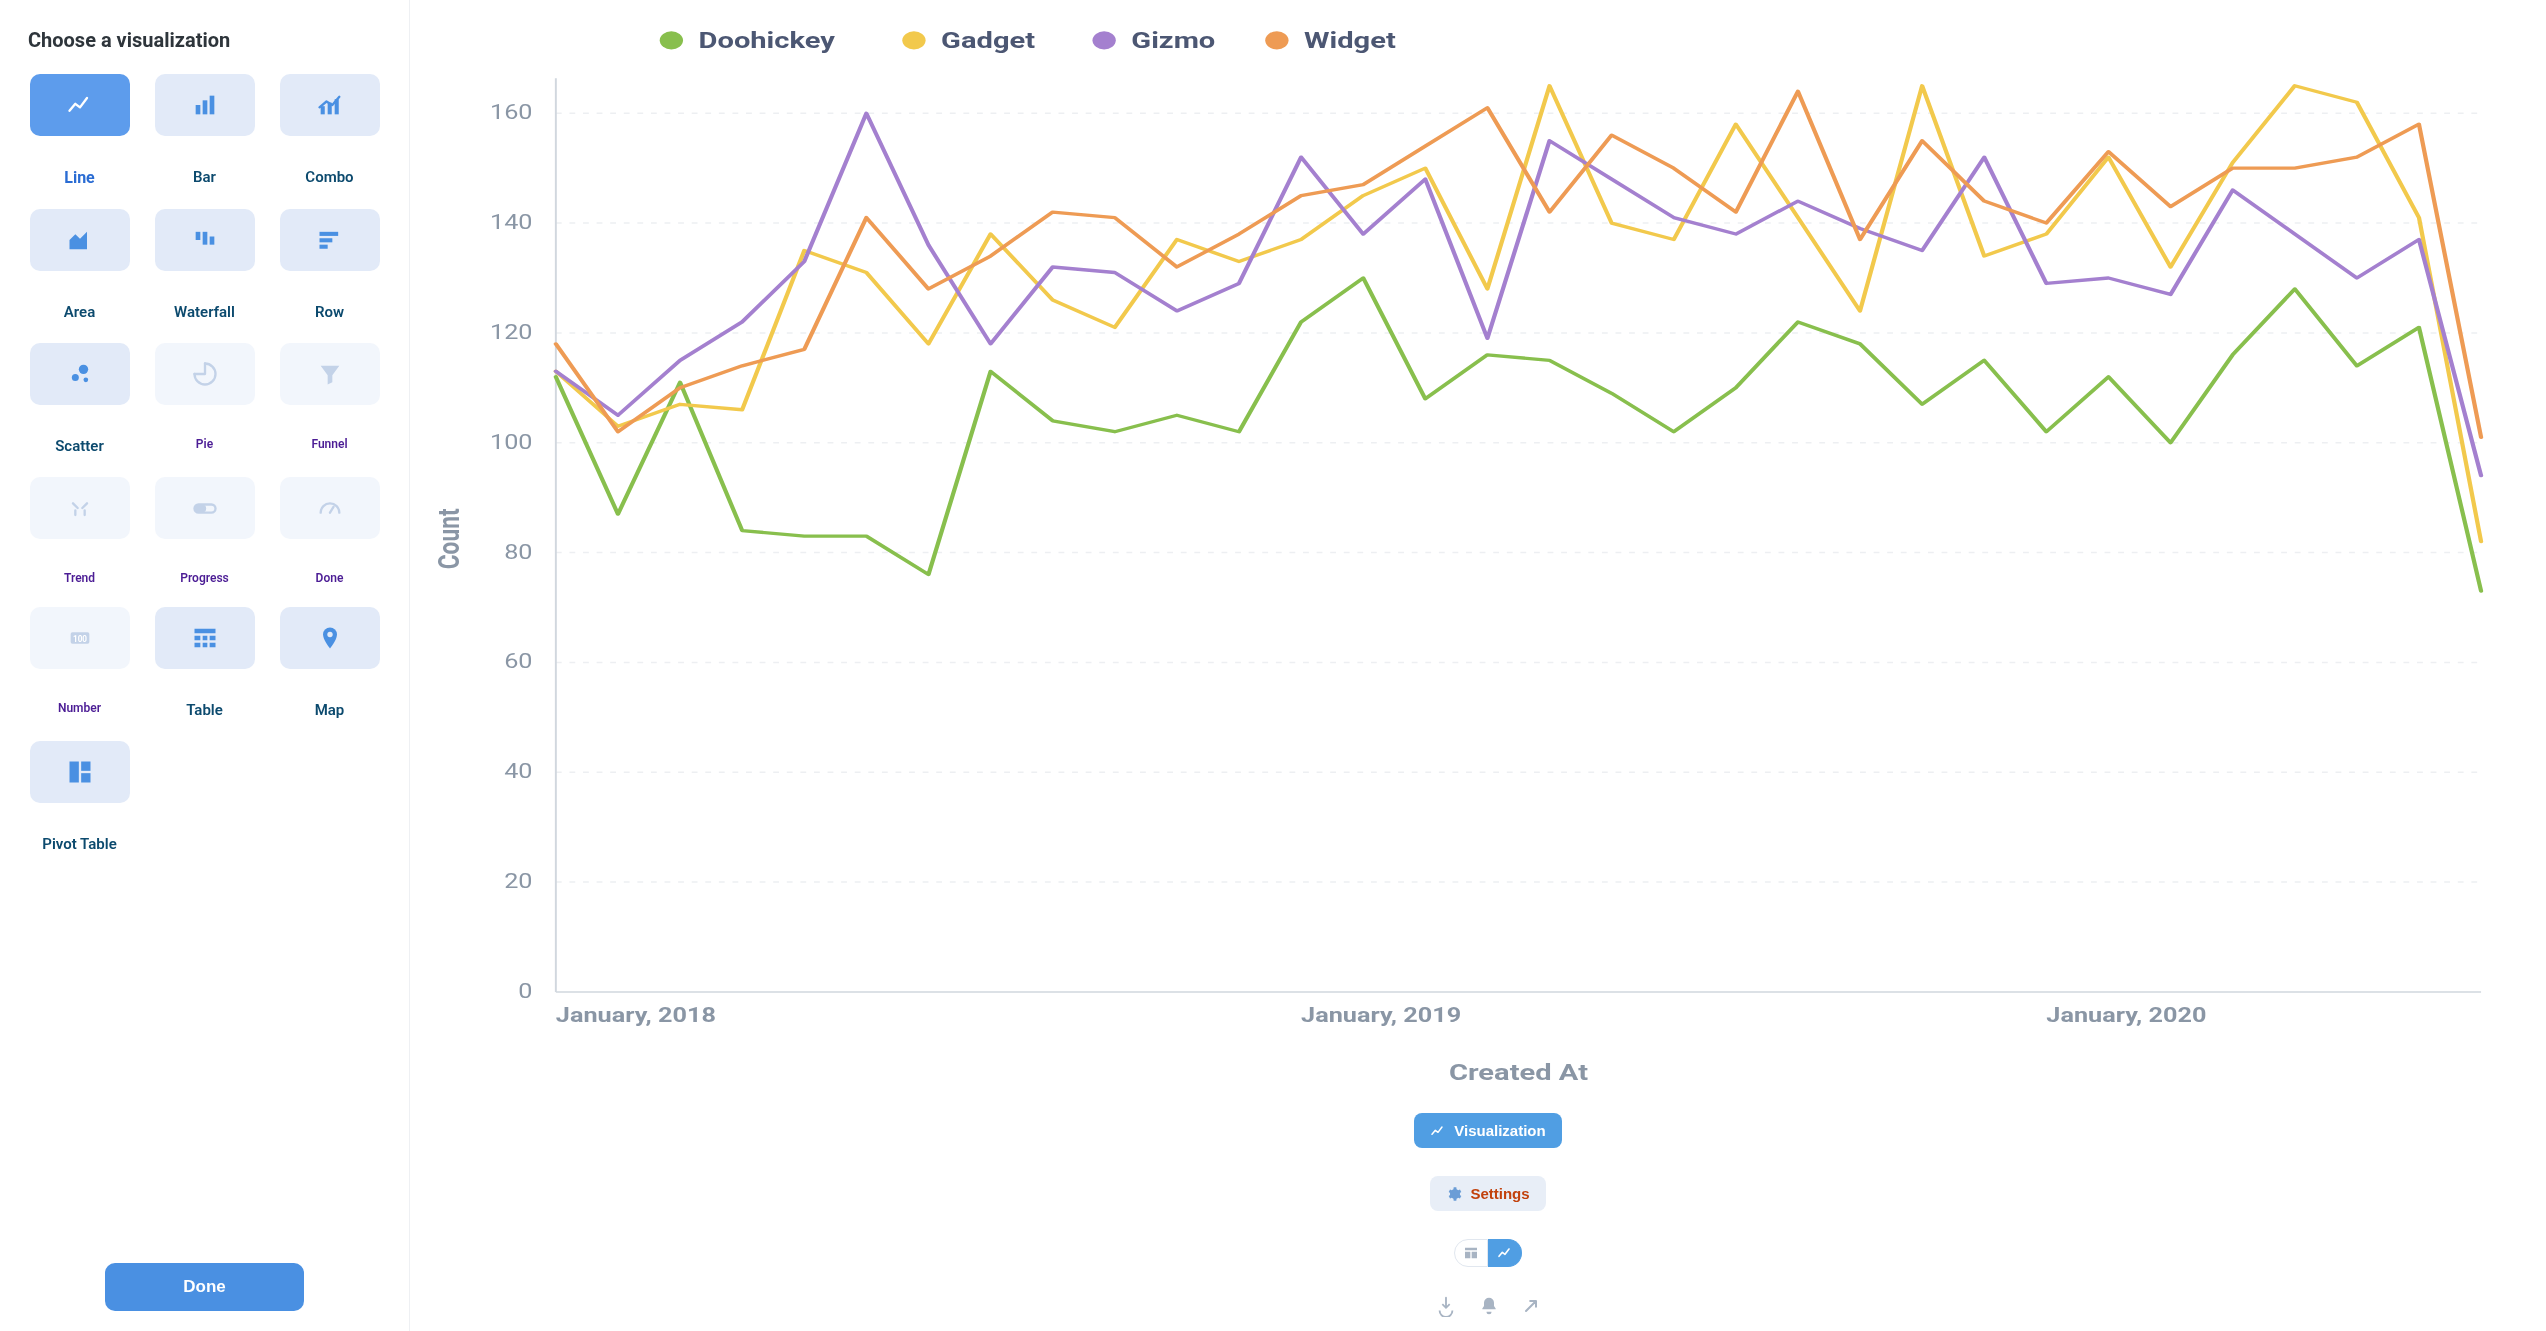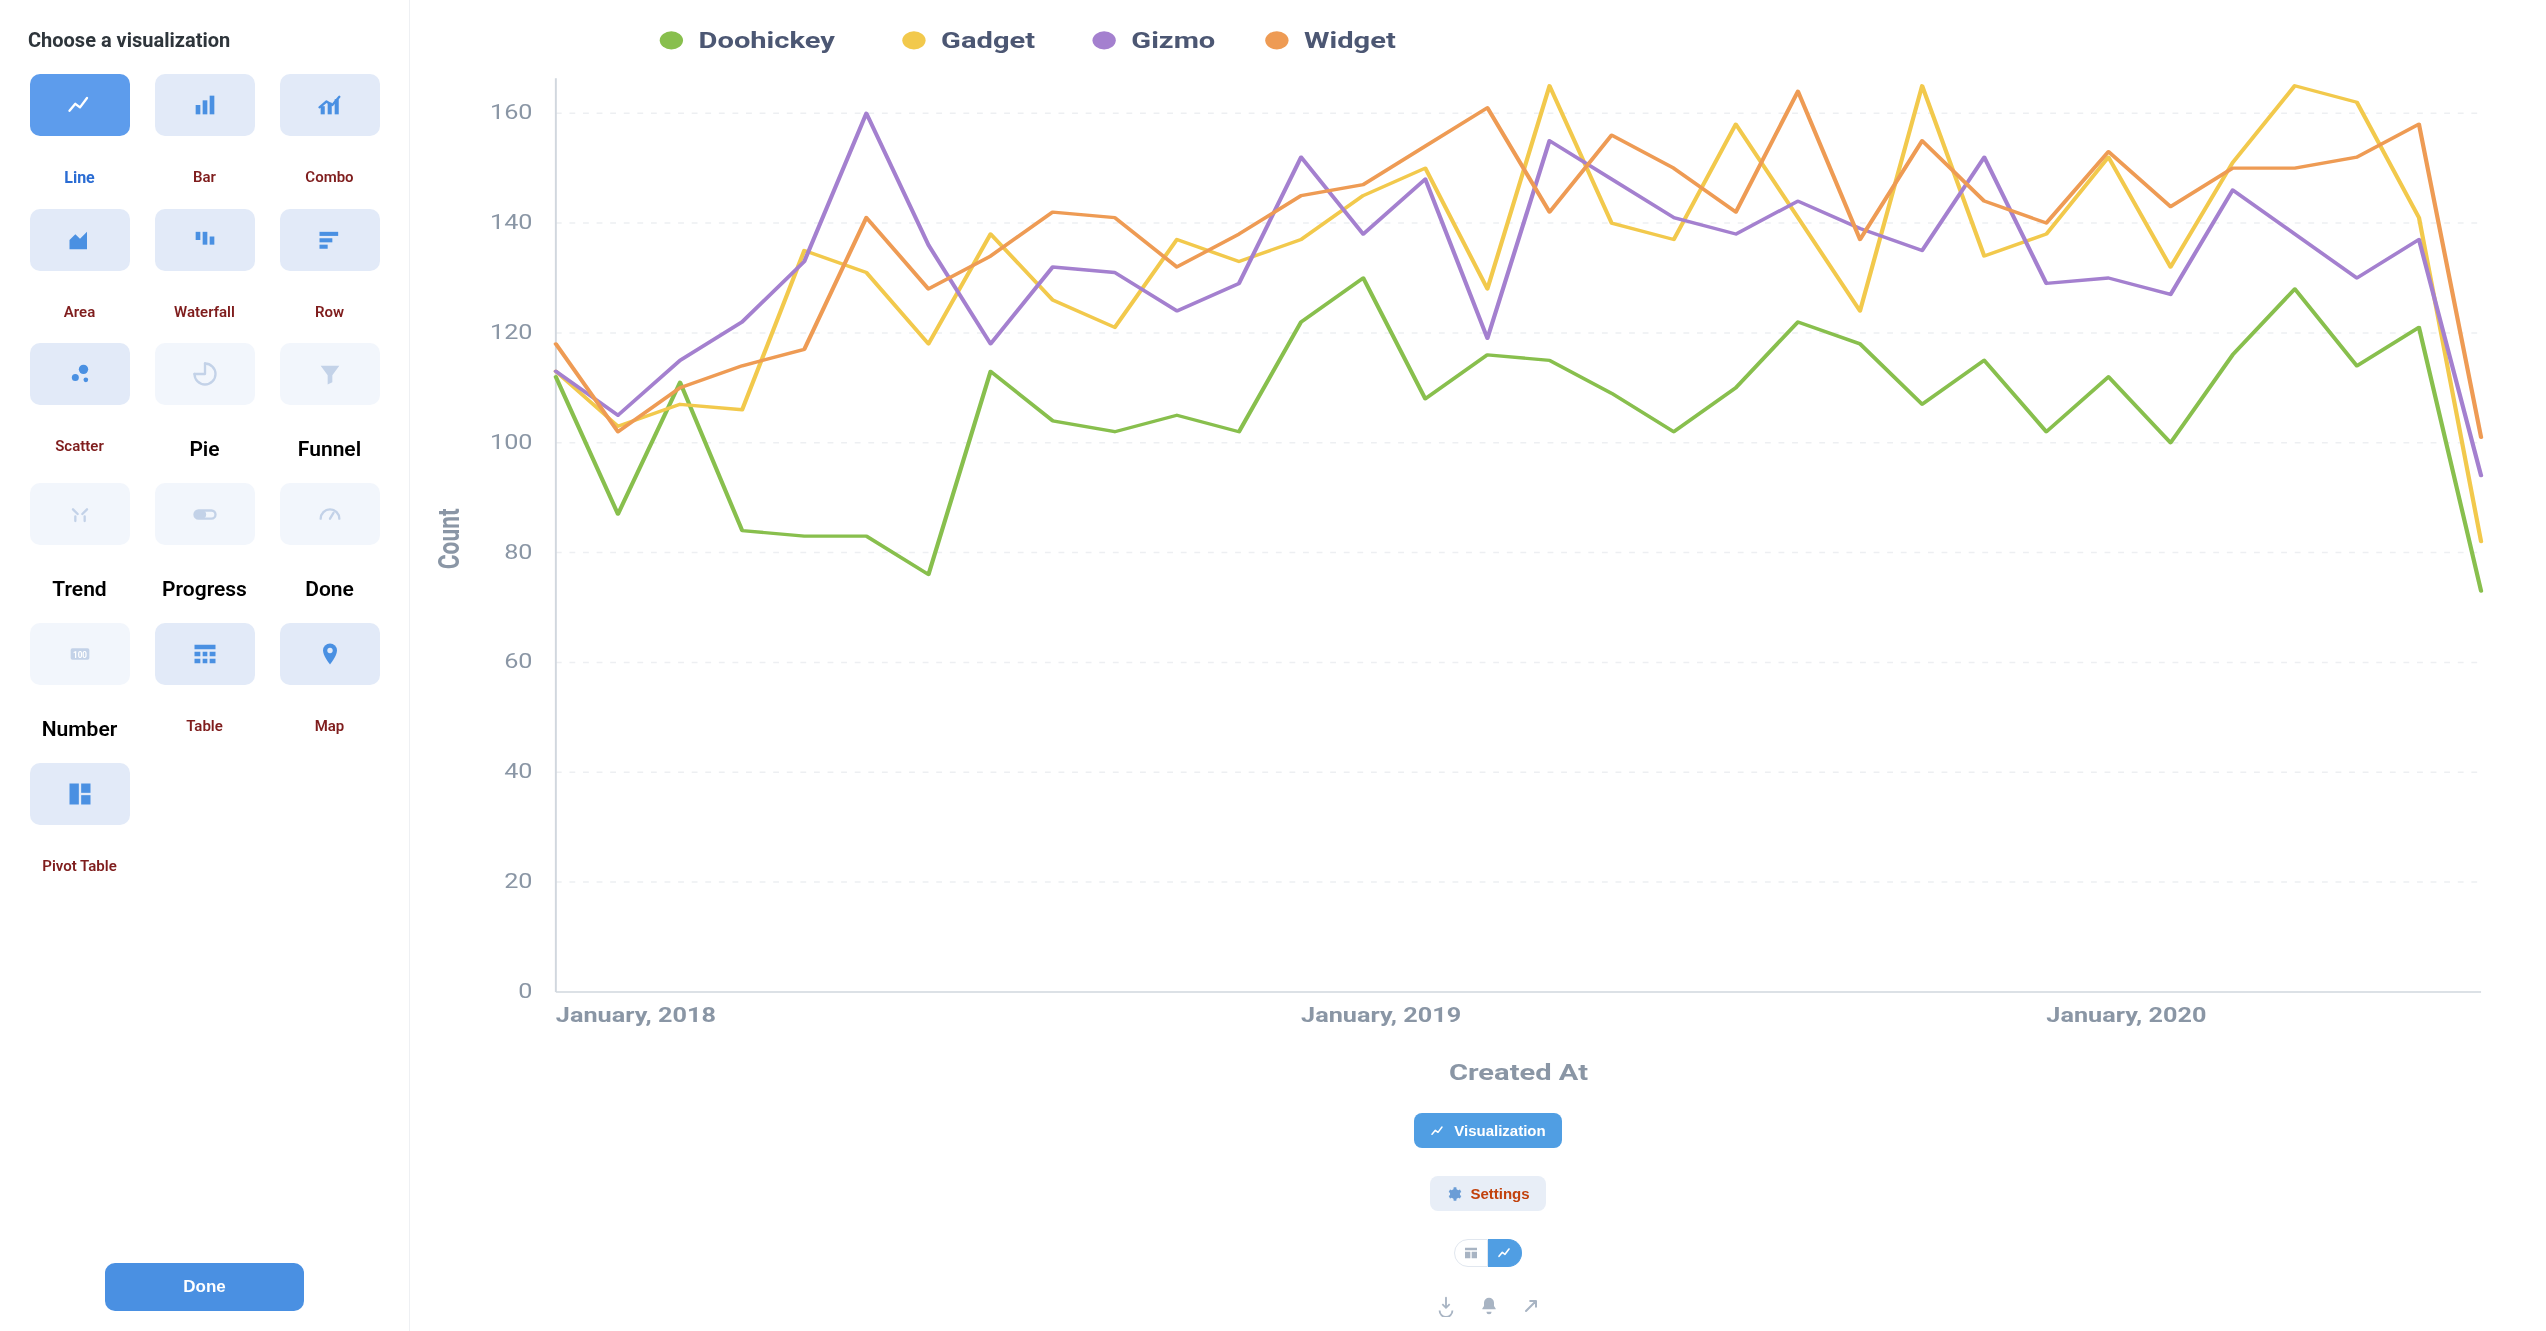--- a/index.html
+++ b/index.html
@@ -41,25 +41,25 @@
   .viz-tile {
     width: 100px;
     height: 62px;
     border-radius: 10px;
     display: flex;
     align-items: center;
     justify-content: center;
     margin-bottom: 8px;
   }
   .viz-option.enabled .viz-tile { background: #e2eaf8; }
-  .viz-option.enabled .viz-label { color: #7f1d1d; font-weight: 600; font-size: 15px; }
+  .viz-option.enabled .viz-label { color: #0c4a6e; font-weight: 600; font-size: 15px; }
   .viz-option.selected .viz-tile { background: #5d9cec; }
   .viz-option.selected .viz-label { color: #2a6cd3; font-weight: 700; }
   .viz-option.disabled .viz-tile { background: #f2f6fc; }
-  .viz-option.disabled .viz-label { color: #000000; font-weight: 600; font-size: 21px; }
+  .viz-option.disabled .viz-label { color: #4c1d95; font-weight: 600; font-size: 12px; }
   .viz-option.disabled { cursor: default; }
   .viz-tile svg { width: 28px; height: 28px; }
   .done-row { margin-top: auto; display: flex; justify-content: center; padding-top: 30px; }
   .done-btn {
     background: #4a90e2;
     color: #fff;
     border: none;
     border-radius: 10px;
     padding: 14px 78px;
     font-size: 17px;

